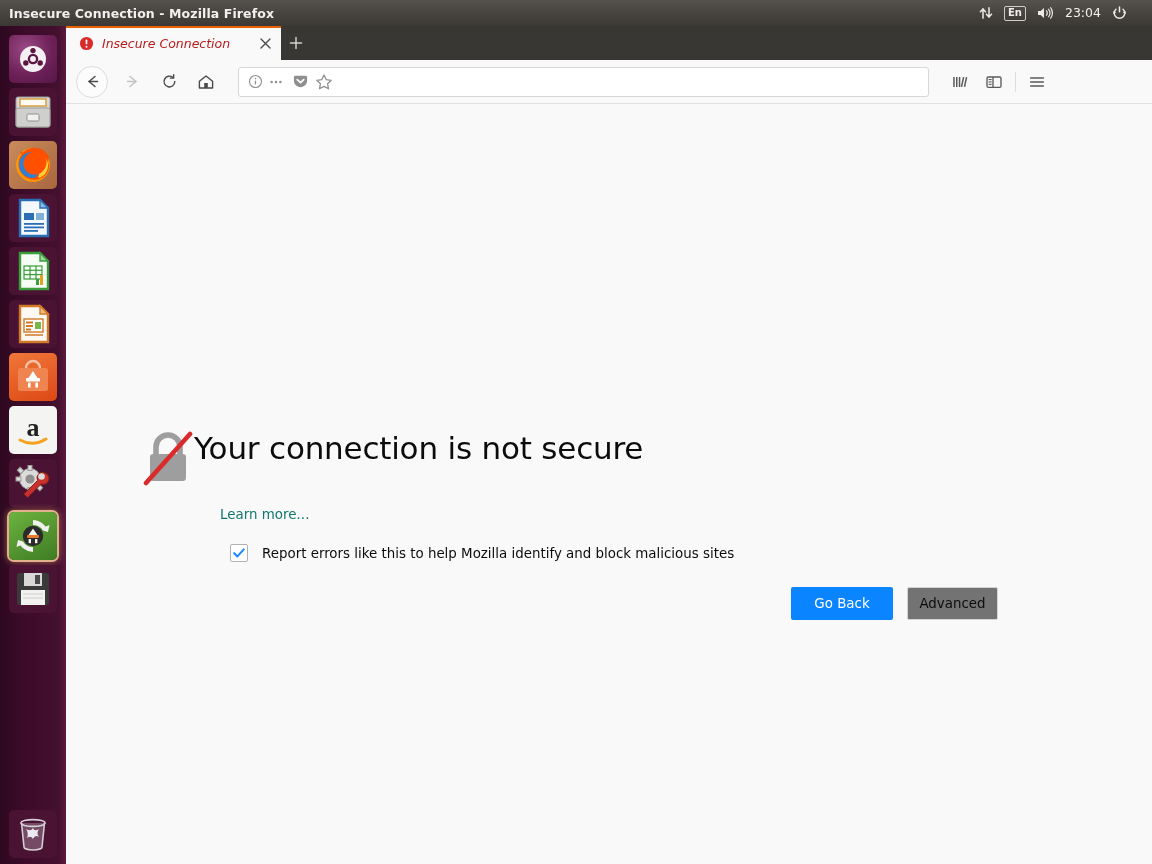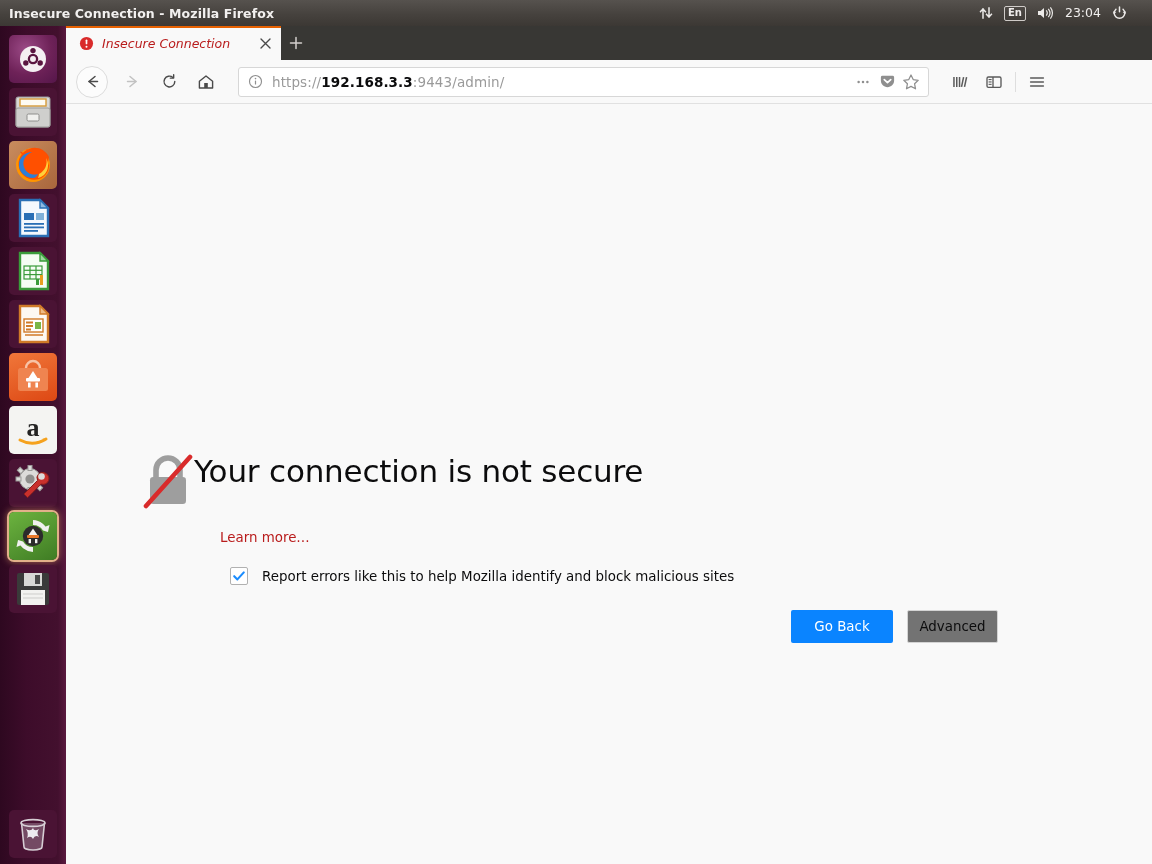--- a/index.html
+++ b/index.html
@@ -155,36 +155,36 @@
   #url-text .host { color: #0c0c0d; font-weight: bold; }
   .url-action { width: 22px; height: 22px; flex: 0 0 22px;
     display: flex; align-items: center; justify-content: center; margin-left: 2px; }
   #toolbar-right { display: flex; align-items: center; margin-left: 6px; }
   #toolbar-right .nav-btn { margin-right: 4px; }
   .tb-sep { width: 1px; height: 20px; background: #dedede; margin: 0 6px 0 2px; }
 
   
   #content { position: relative; height: 759px; background: #f9f9f9; }
   #errorpage {
-    position: absolute; left: 76px; top: 346px; width: 860px;
+    position: absolute; left: 76px; top: 323px; width: 860px;
   }
   #err-head { display: flex; align-items: flex-start; }
   #err-lock { width: 52px; flex: 0 0 52px; margin-top: 3px; }
   #err-title {
     font-size: 31px; font-weight: normal; color: #0c0c0d;
     letter-spacing: -0.2px; line-height: 1.1; padding-top: 4px;
   }
   #err-body { margin-left: 78px; }
   #err-desc {
     font-size: 13.4px; color: #0c0c0d; line-height: 1.3;
     max-width: 778px; margin-top: 24px;
   }
   #learn-more {
     display: inline-block; margin-top: 17px;
-    font-size: 13.4px; color: #b91c1c; text-decoration: none;
+    font-size: 13.4px; color: #0f766e; text-decoration: none;
   }
   #report-row {
     display: flex; align-items: center; margin-top: 21px; padding-left: 10px;
   }
   #report-checkbox {
     width: 18px; height: 18px; flex: 0 0 18px;
     background: #fff; border: 1px solid #b1b1b1; border-radius: 2px;
     display: flex; align-items: center; justify-content: center;
   }
   #report-label { margin-left: 14px; font-size: 13.4px; color: #0c0c0d; }
@@ -436,21 +436,20 @@
     </div>
 
     <div id="urlbar">
       <span style="display:flex;">
         <svg width="15" height="15" viewBox="0 0 16 16">
           <circle cx="8" cy="8" r="6.4" fill="none" stroke="#8f8f8f" stroke-width="1.2"></circle>
           <rect x="7.35" y="6.8" width="1.3" height="4.4" rx="0.6" fill="#8f8f8f"></rect>
           <circle cx="8" cy="4.9" r="0.85" fill="#8f8f8f"></circle>
         </svg>
       </span>
-      <span id="url-text"><span>https://</span><span class="host">192.168.3.3</span><span>:9443/admin/</span></span>
 
       <span class="url-action">
         <svg width="16" height="16" viewBox="0 0 16 16">
           <circle cx="3.6" cy="8" r="1.25" fill="#8f8f8f"></circle>
           <circle cx="8" cy="8" r="1.25" fill="#8f8f8f"></circle>
           <circle cx="12.4" cy="8" r="1.25" fill="#8f8f8f"></circle>
         </svg>
       </span>
       <span class="url-action">
         <svg width="17" height="17" viewBox="0 0 18 18">

